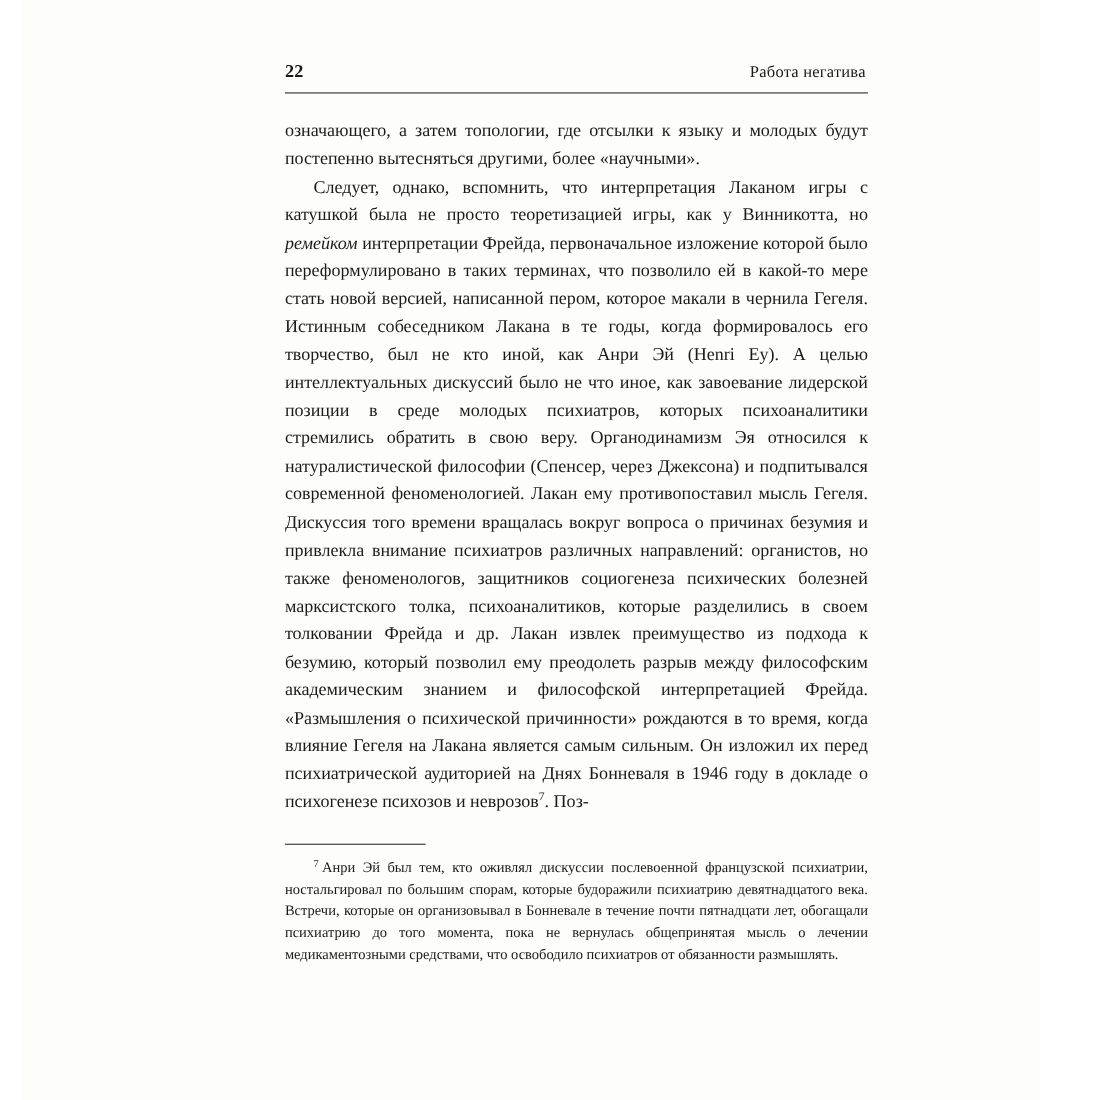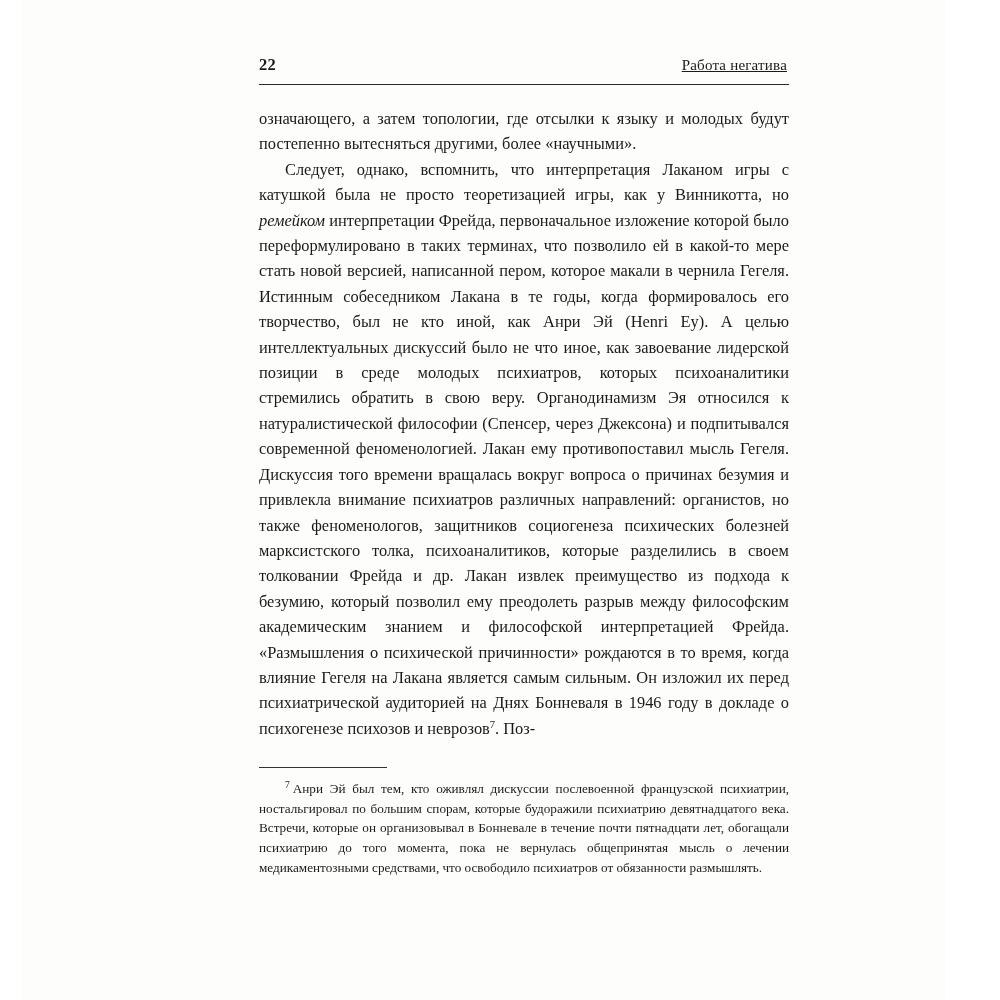--- a/index.html
+++ b/index.html
@@ -39,21 +39,20 @@
     padding-bottom: 9px;
     border-bottom: 1.2px solid #2a2a2a;
   }
   .folio {
     font-weight: bold;
     font-size: 16.5px;
   }
   .runtitle {
     font-size: 15px;
     padding-right: 2px;
-    text-decoration: underline;
   }
   .body-text {
     margin-top: 21px;
     font-size: 16.4px;
     line-height: 25.4px;
     text-align: justify;
     text-justify: inter-word;
     hyphens: manual;
   }
   .body-text p {

